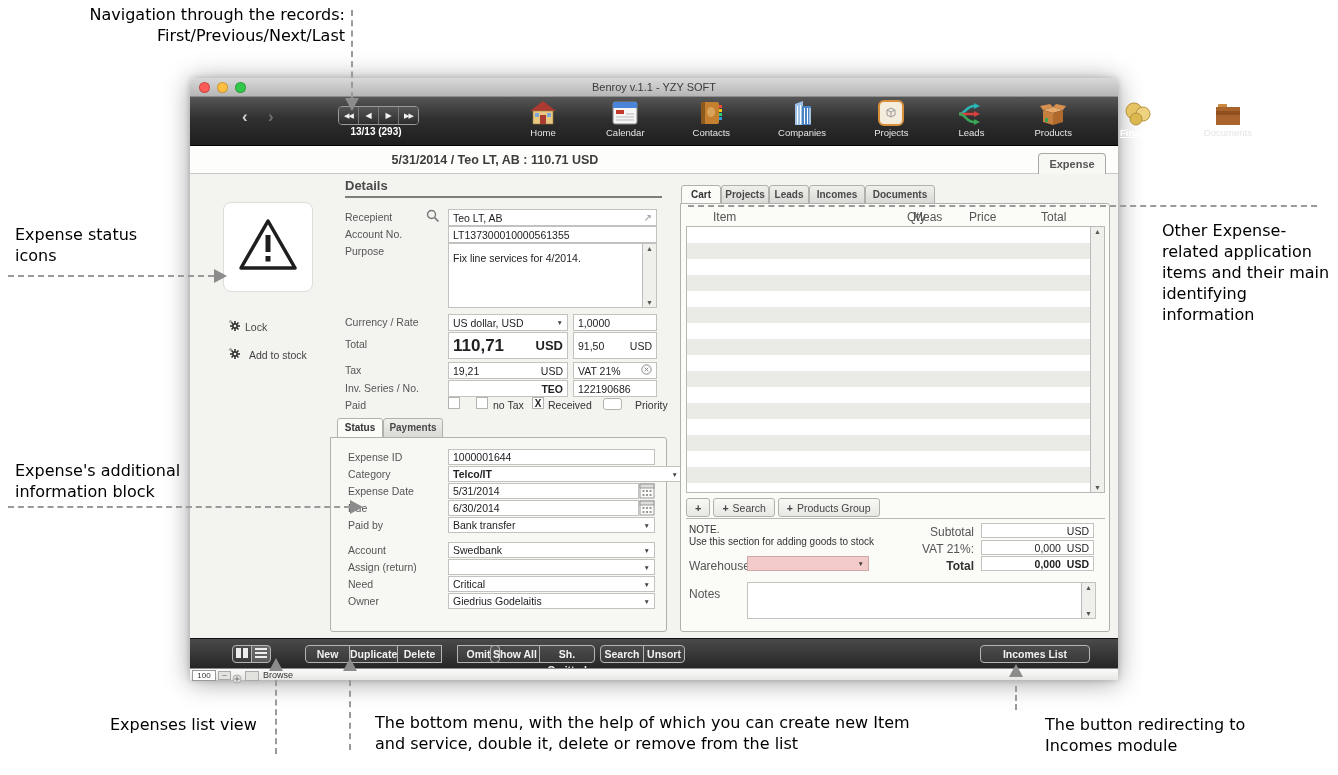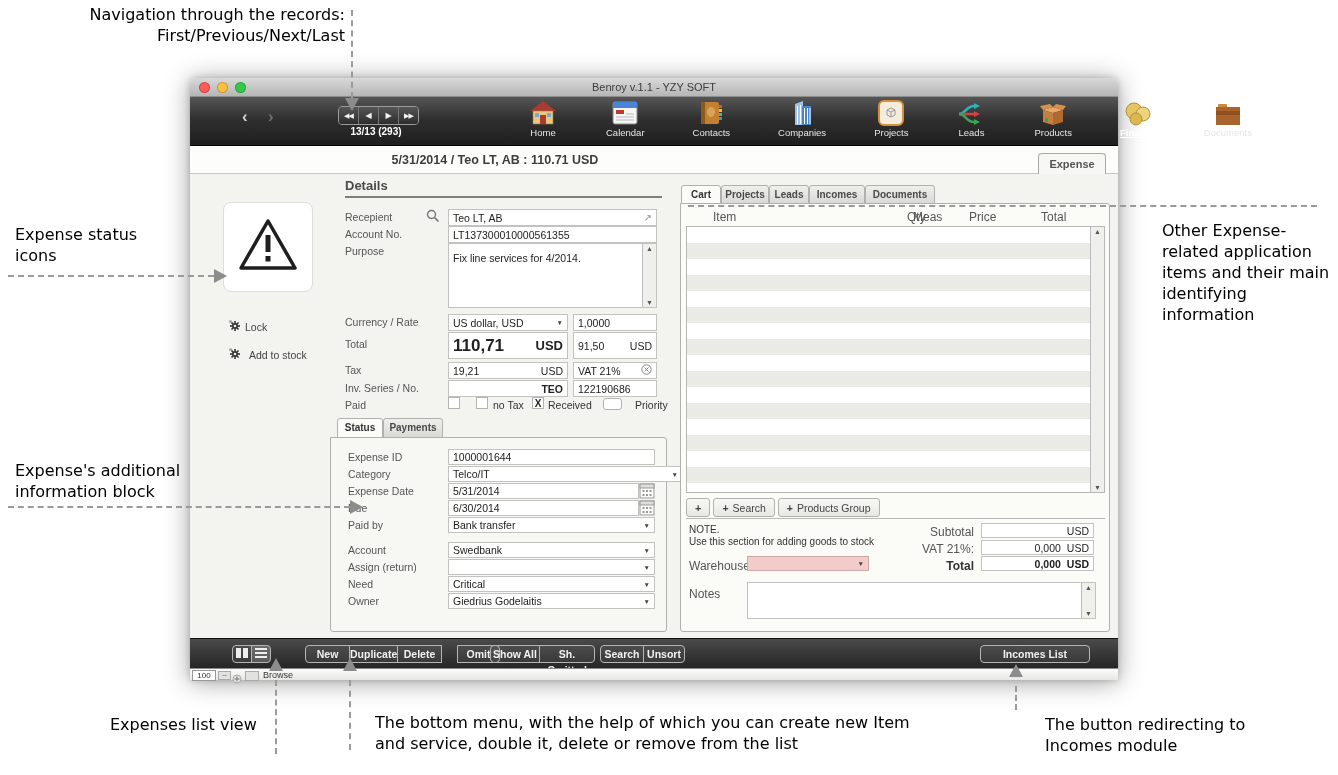--- a/index.html
+++ b/index.html
@@ -342,21 +342,21 @@
     <div class="tab active" style="left:147px;top:340px;width:46px;height:20px;">Status</div>
     <div class="tab" style="left:193px;top:340px;width:60px;height:20px;">Payments</div>
     <div class="groupbox" style="left:140px;top:359px;width:337px;height:195px;"></div>
 
     <div class="lbl" style="left:158px;top:373px;">Expense ID</div>
     <div class="fld" style="left:258px;top:371px;width:207px;height:16px;">
         <span>1000001644</span>
       </div>
 
     <div class="lbl" style="left:158px;top:390px;">Category</div>
-    <div class="fld" style="left:258px;top:388px;width:235px;height:16px;">
+    <div class="fld" style="left:258px;top:388px;width:235px;height:16px;font-weight:bold;">
         <span>Telco/IT</span>
         <span class="dda">▼</span>
       </div>
 
     <div class="lbl" style="left:158px;top:407px;">Expense Date</div>
     <div class="fld" style="left:258px;top:405px;width:191px;height:16px;">
         <span>5/31/2014</span>
       </div>
     <div style="position:absolute;left:449px;top:405px;"><svg width="16" height="16">
           <rect x="1" y="1" width="14" height="14" fill="#fbfbf9" stroke="#999"></rect>

